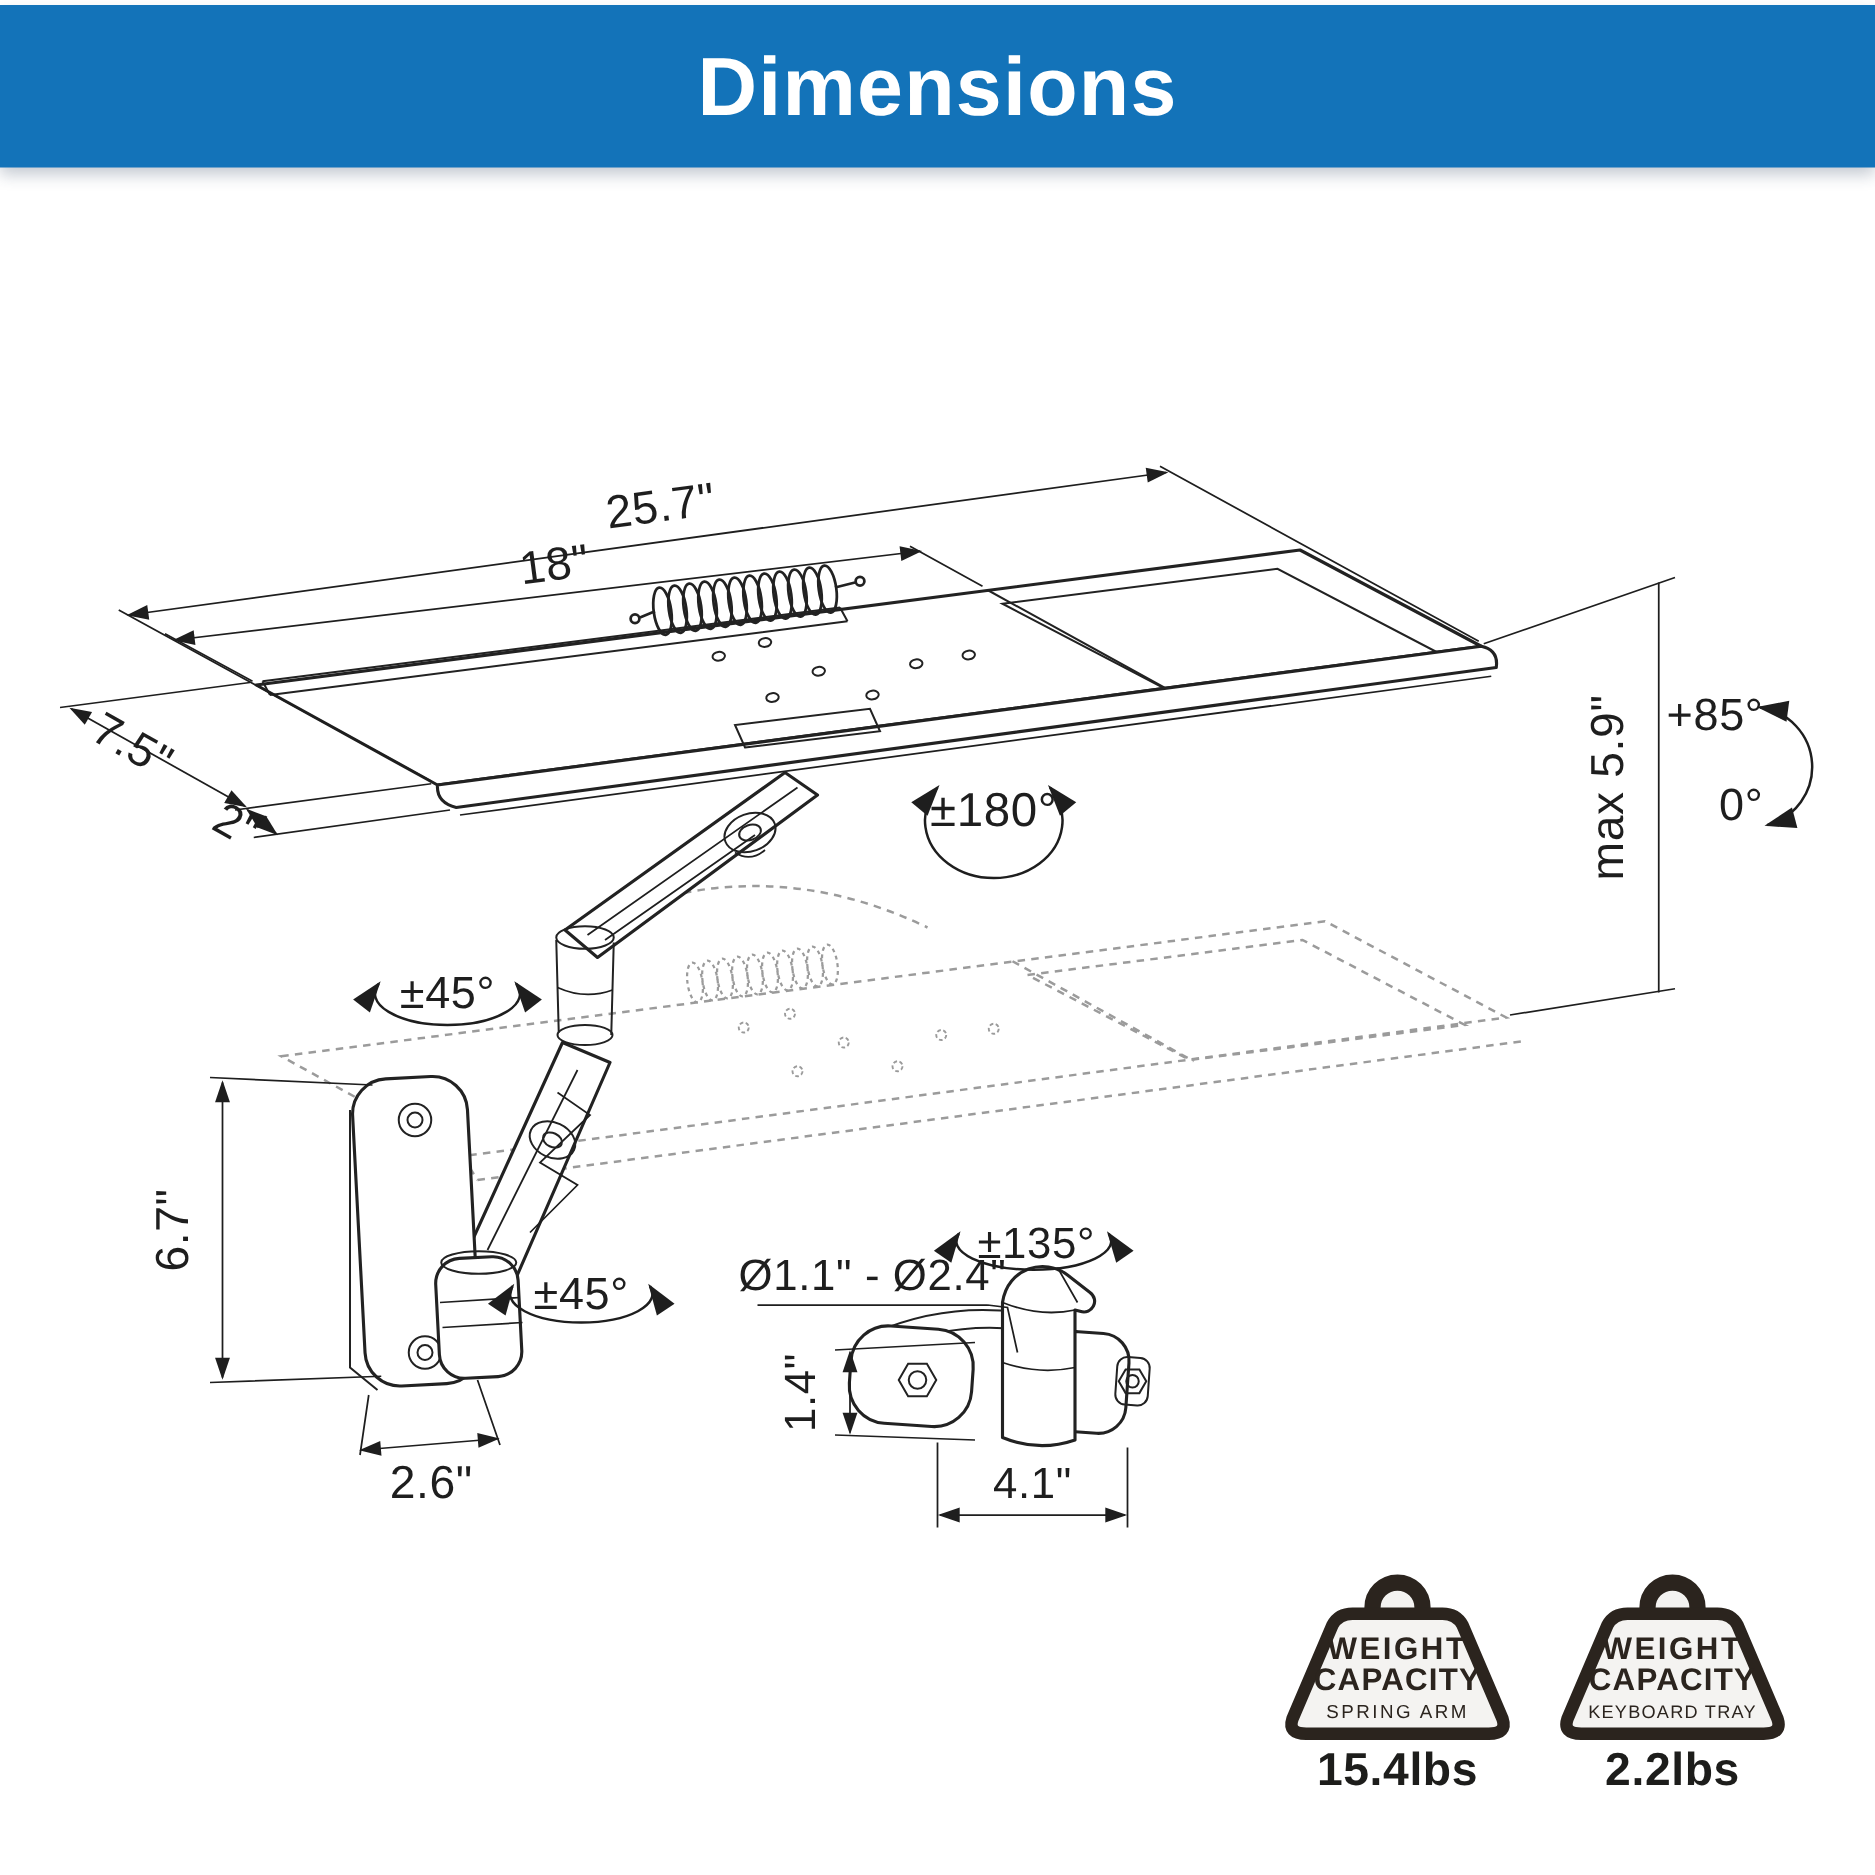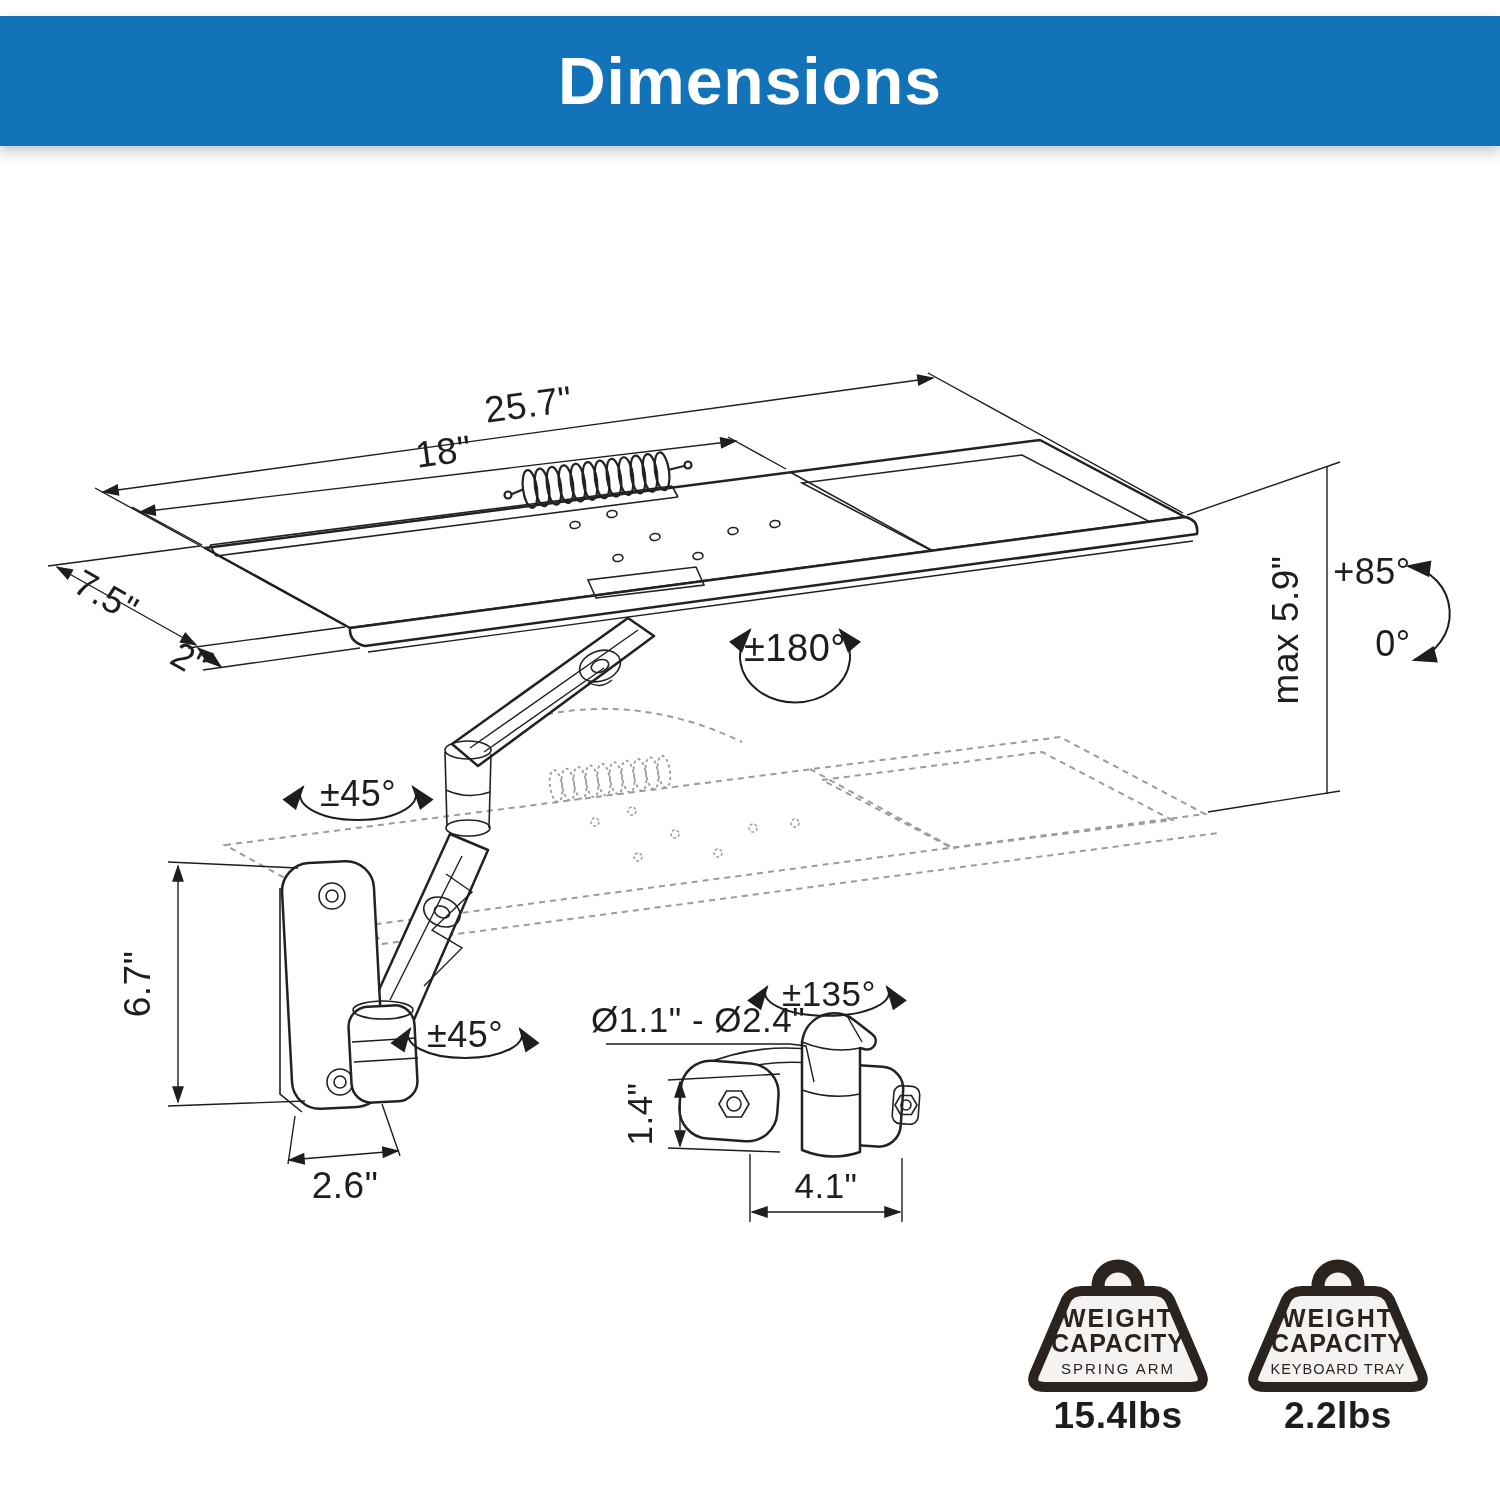--- a/index.html
+++ b/index.html
@@ -1,18 +1,18 @@
 <!DOCTYPE html>
 <html><head>
 <meta charset="utf-8">
 <style>
   html,body{margin:0;padding:0;background:#ffffff;}
   .page{position:relative;width:1500px;height:1500px;background:#fff;overflow:hidden;
         font-family:"Liberation Sans",sans-serif;}
-  .header{position:absolute;top:16px;left:0;width:1500px;height:130px;background:#1373b9;
+  .header{position:absolute;top:4px;left:0;width:1500px;height:130px;background:#1373b9;
           box-shadow:0 6px 12px rgba(40,60,90,.28);display:flex;align-items:center;justify-content:center;}
   .header h1{margin:0;color:#fff;font-size:66px;font-weight:bold;letter-spacing:1px;}
   svg{position:absolute;top:0;left:0;}
   svg text{fill:#1e1e1e;font-family:"Liberation Sans",sans-serif;letter-spacing:.5px;}
   .dimtxt{font-size:37px;}
   .dimtxt-s{font-size:35px;}
   .rottxt{font-size:36px;}
   .ln{stroke:#1e1e1e;stroke-width:1.4;fill:none;}
   .shape{stroke:#222;stroke-width:2.5;fill:#fff;stroke-linejoin:round;}
   .shape-thin{stroke:#222;stroke-width:1.6;fill:none;}

